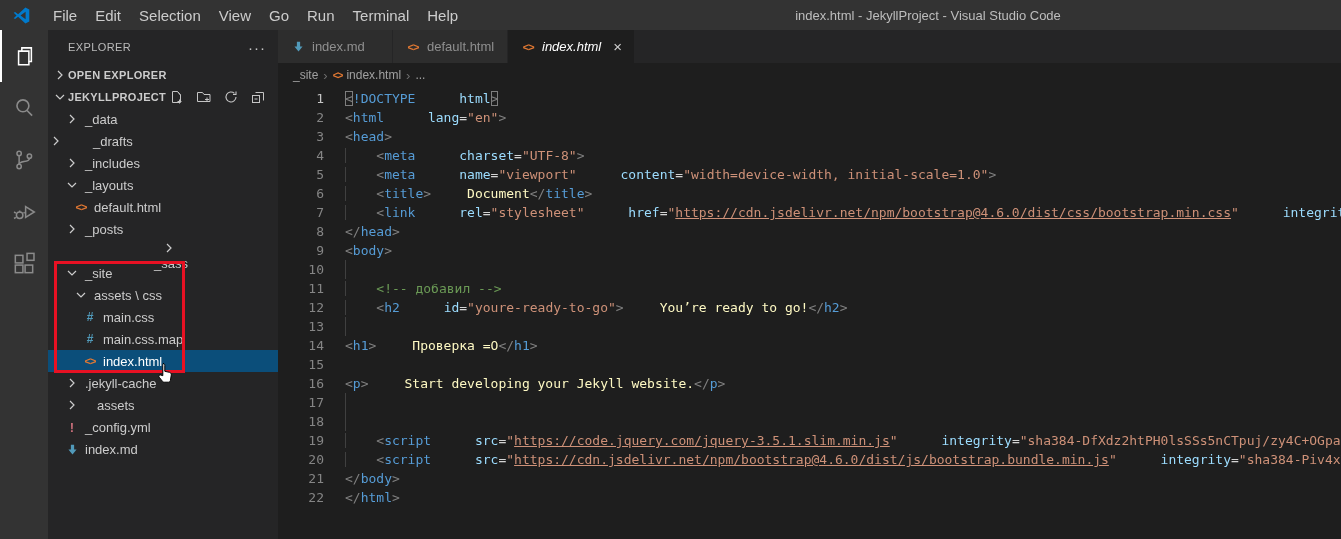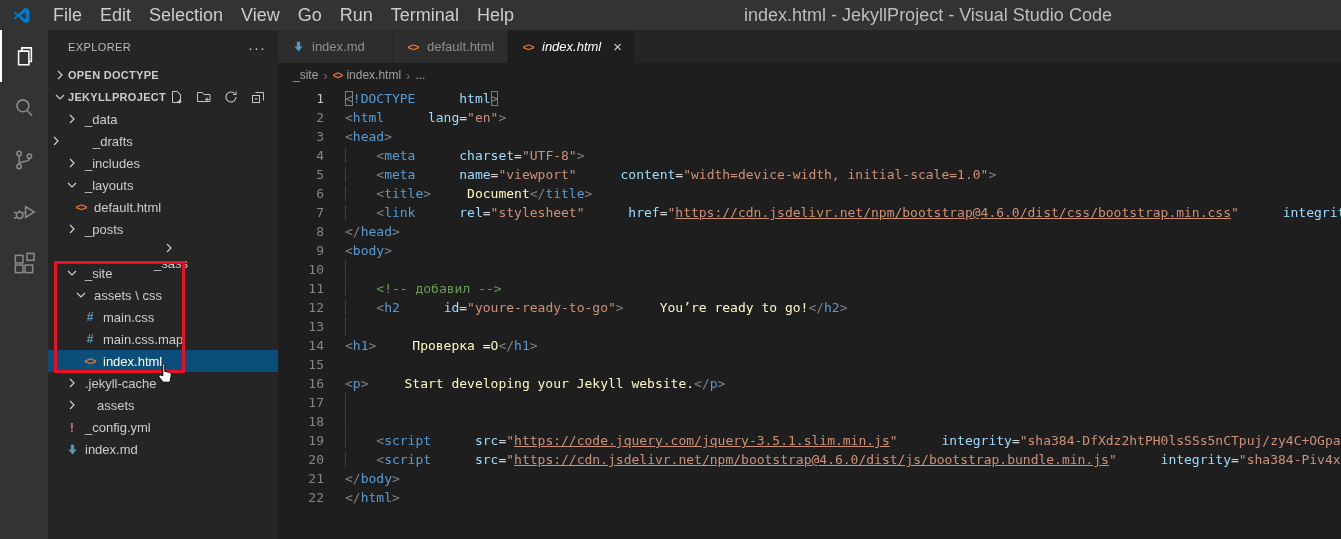--- a/index.html
+++ b/index.html
@@ -3,22 +3,22 @@
 <meta charset="utf-8">
 <style>
   * { box-sizing: border-box; margin: 0; padding: 0; }
   html,body { width: 1341px; height: 539px; overflow: hidden; background: #1e1e1e;
     font-family: "Liberation Sans", sans-serif; }
 
   
   .titlebar { height: 30px; background: #333333; display: flex; align-items: center; position: relative; }
   .vslogo { margin: 0 14px 0 13px; display: flex; }
   .menubar { display: flex; }
-  .menu-item { color: #cccccc; font-size: 18px; padding: 6px 9px; cursor: default; }
-  .window-title { position: absolute; left: 928px; transform: translateX(-50%); color: #bdbdbd; font-size: 18px; white-space: nowrap; }
+  .menu-item { color: #cccccc; font-size: 15px; padding: 6px 9px; cursor: default; }
+  .window-title { position: absolute; left: 928px; transform: translateX(-50%); color: #bdbdbd; font-size: 13px; white-space: nowrap; }
 
   
   .main { display: flex; height: 509px; }
 
   
   .activitybar { width: 48px; background: #333333; flex-shrink: 0; display: flex; flex-direction: column; }
   .activity-item { width: 48px; height: 52px; display: flex; align-items: center; justify-content: center; }
   .activity-item.active { box-shadow: inset 2px 0 0 #ffffff; }
 
   
@@ -138,21 +138,21 @@
       <span>EXPLORER</span>
       <span class="more">···</span>
     </div>
 
     <div class="section-header">
       <span class="chev">
           <svg width="16" height="16" viewBox="0 0 16 16" fill="none" stroke="#cccccc" stroke-width="1.2">
             <path d="M6 4l4 4-4 4"></path>
           </svg>
         </span>
-      <span>OPEN DOCTYPE</span>
+      <span>OPEN EXPLORER</span>
     </div>
 
     <div class="section-header">
       <span class="chev">
           <svg width="16" height="16" viewBox="0 0 16 16" fill="none" stroke="#cccccc" stroke-width="1.2">
             <path d="M4 6l4 4 4-4"></path>
           </svg>
         </span>
       <span>JEKYLLPROJECT</span>
       <span class="section-actions">

